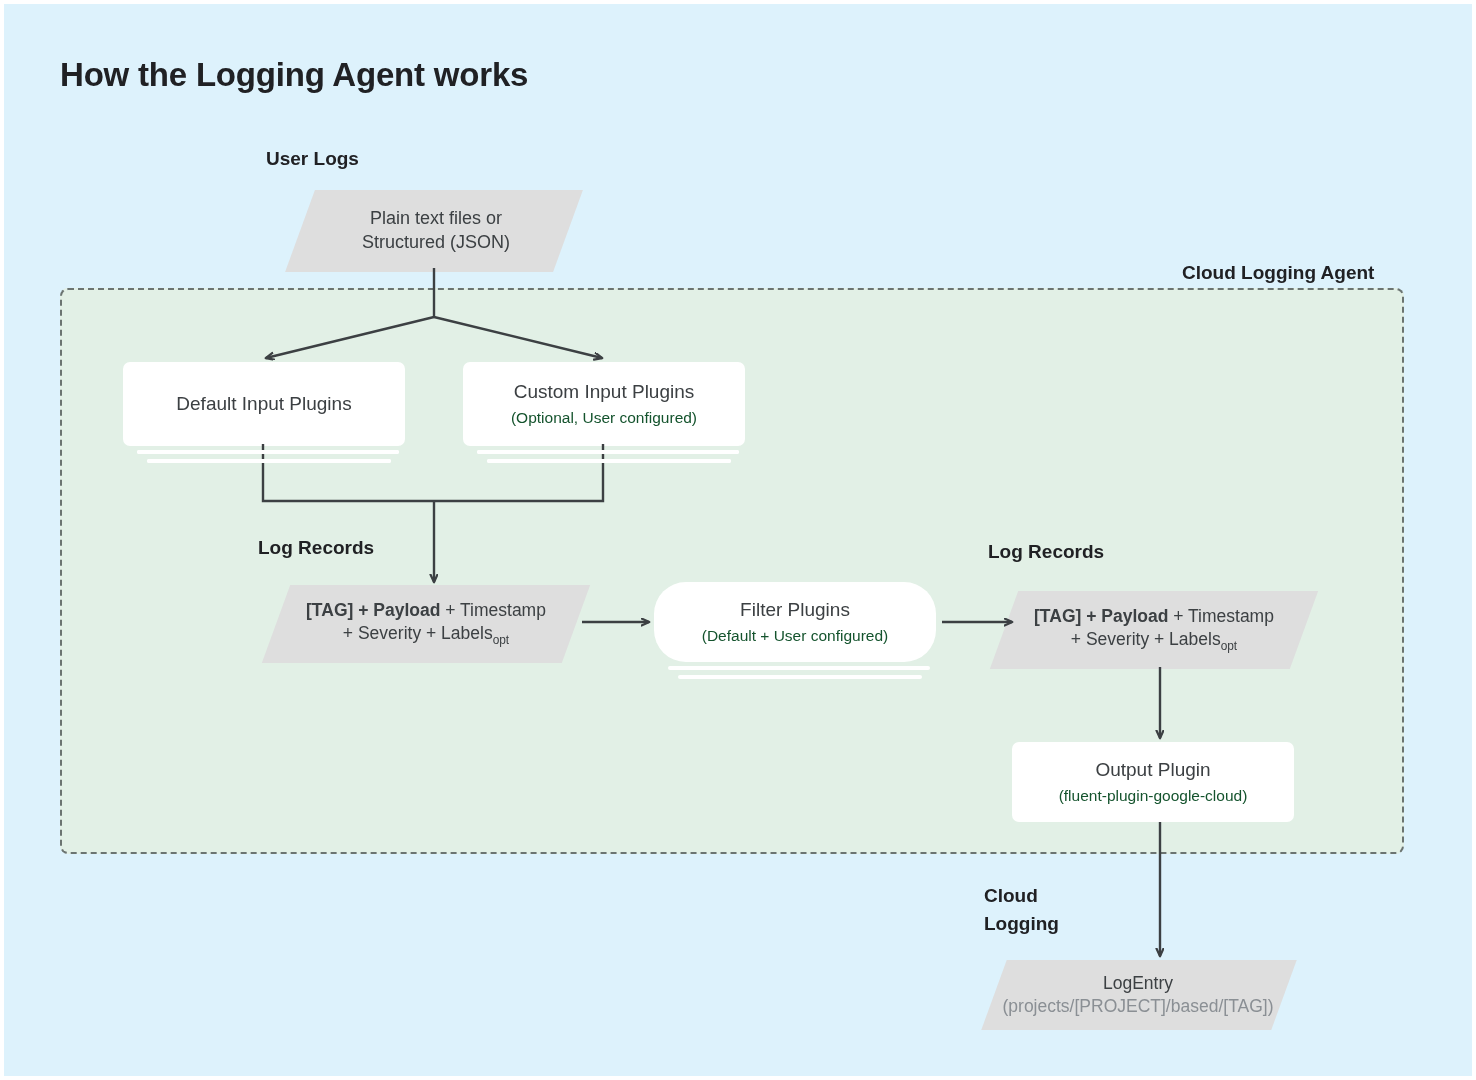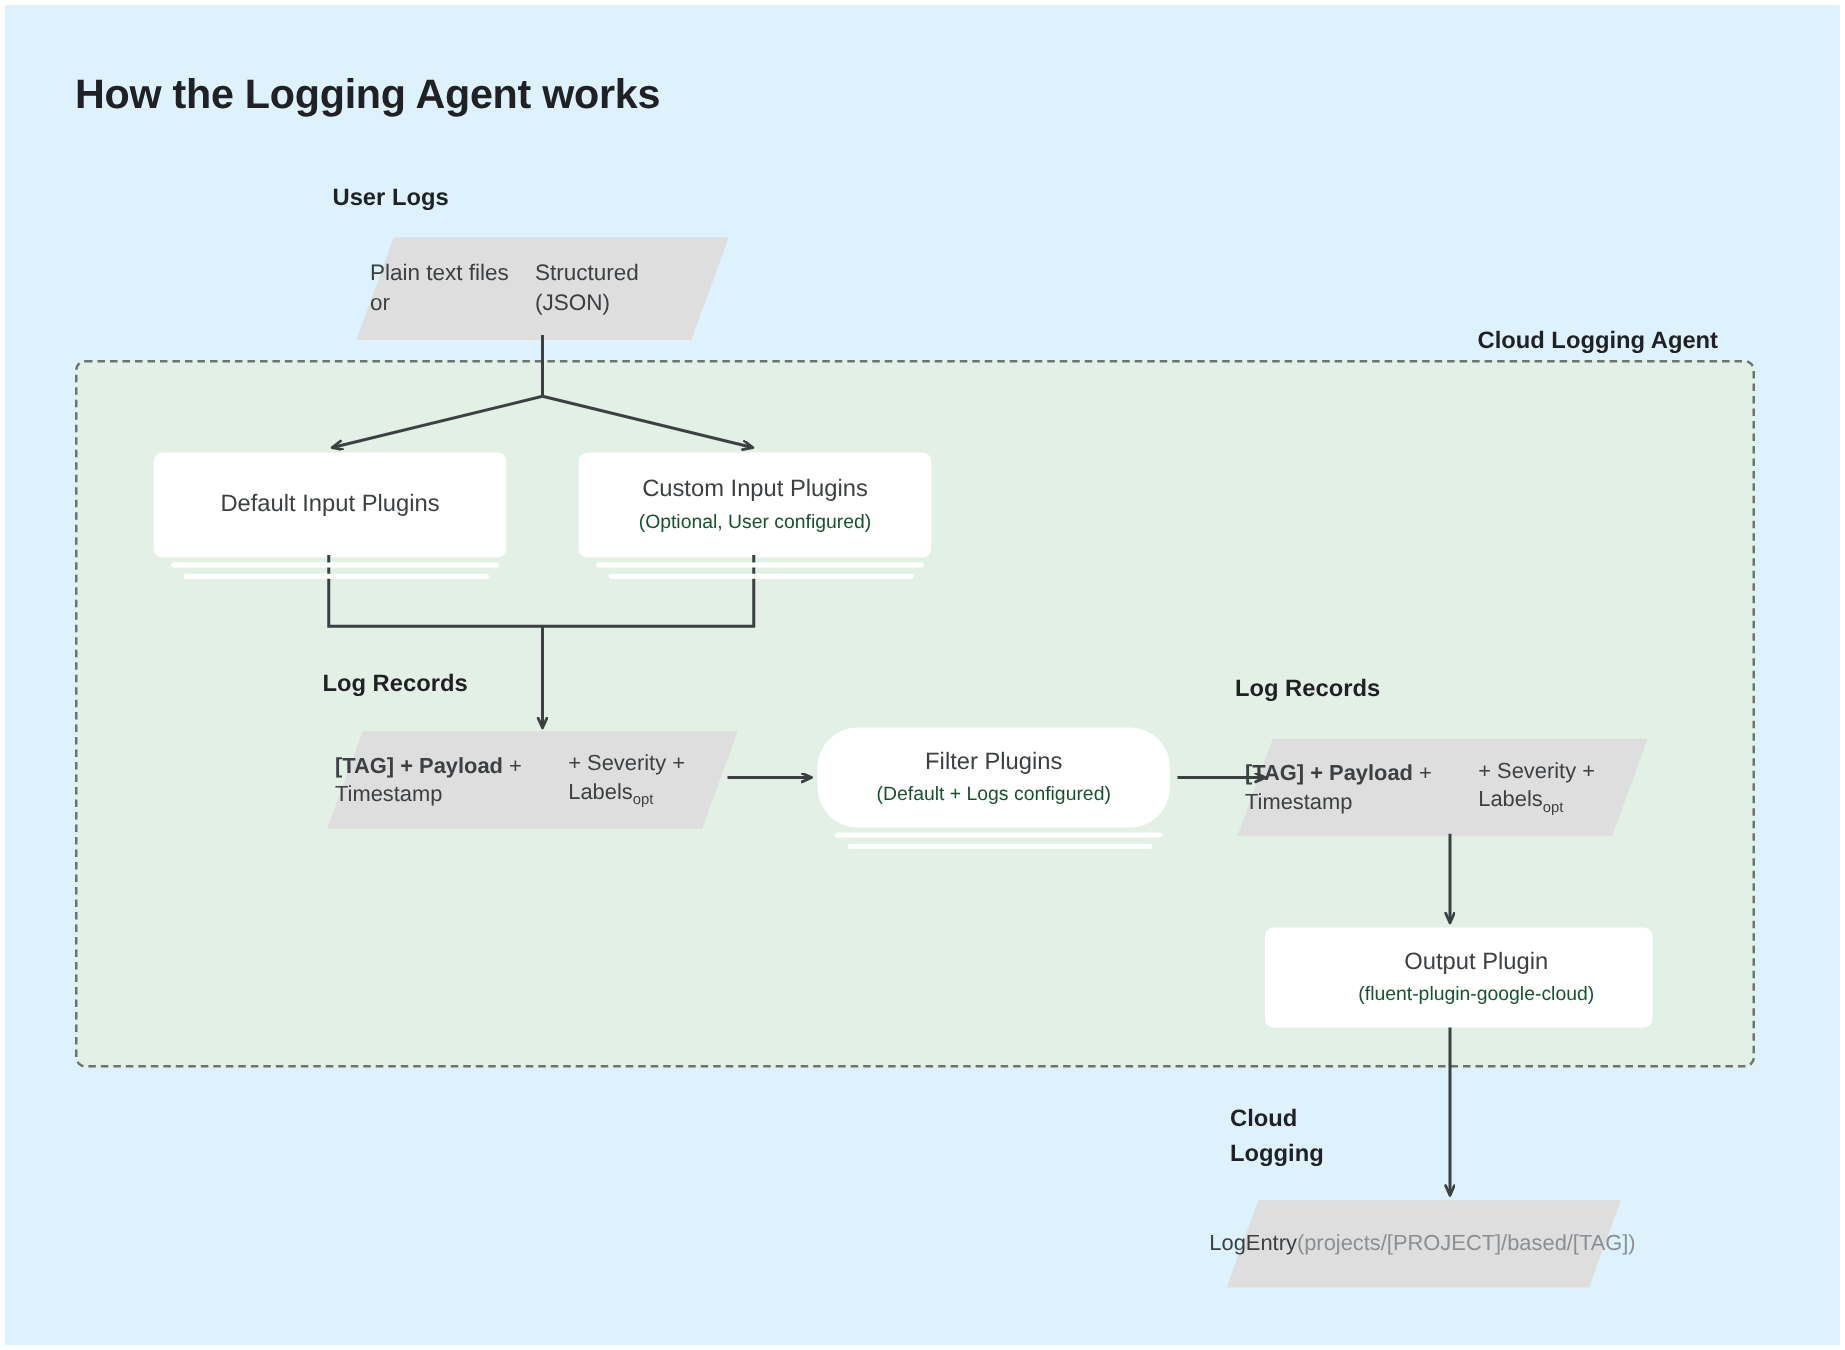--- a/index.html
+++ b/index.html
@@ -61,24 +61,24 @@
 
   
   .para {
     position: absolute;
     background: #dedede;
     transform: skewX(-20deg);
   }
   .para-text {
     position: absolute;
     display: flex;
-    flex-direction: row;
+    flex-direction: column;
     align-items: center;
     justify-content: center;
-    text-align: left;
+    text-align: center;
     color: #3c4043;
     line-height: 1.33;
   }
 
   
   .card {
     position: absolute;
     background: #ffffff;
     border-radius: 7px;
     display: flex;
@@ -157,35 +157,35 @@
     <div class="section-label" style="left:254px; top:530px;">Log Records</div>
 
     <div class="para" style="left:272px; top:581px; width:300px; height:78px;"></div>
     <div class="para-text" style="left:264px; top:581px; width:316px; height:78px; font-size:17.5px;">
       <span><span class="bold">[TAG] + Payload</span><span> + Timestamp</span></span>
       <span><span>+ Severity + Labels</span><span class="sub">opt</span></span>
     </div>
 
     <div class="card" style="left:650px; top:578px; width:282px; height:80px;border-radius:32px;">
       <span class="line1">Filter Plugins</span>
-      <span class="line2">(Default + Logs configured)</span>
+      <span class="line2">(Default + User configured)</span>
     </div>
     <div class="stack-bar" style="left:664px; top:662px; width:262px;"></div>
     <div class="stack-bar" style="left:674px; top:671px; width:244px;"></div>
 
 
     <div class="section-label" style="left:984px; top:534px;">Log Records</div>
 
     <div class="para" style="left:1000px; top:587px; width:300px; height:78px;"></div>
     <div class="para-text" style="left:992px; top:587px; width:316px; height:78px; font-size:17.5px;">
       <span><span class="bold">[TAG] + Payload</span><span> + Timestamp</span></span>
       <span><span>+ Severity + Labels</span><span class="sub">opt</span></span>
     </div>
 
-    <div class="card" style="left:1008px; top:738px; width:282px; height:80px;padding-left:28px;">
+    <div class="card" style="left:1008px; top:738px; width:282px; height:80px;">
       <span class="line1">Output Plugin</span>
       <span class="line2">(fluent-plugin-google-cloud)</span>
     </div>
 
     <div class="section-label" style="left:980px; top:878px;">Cloud
 Logging</div>
 
     <div class="para" style="left:990px; top:956px; width:290px; height:70px;"></div>
     <div class="para-text" style="left:978px; top:956px; width:312px; height:70px; font-size:17.5px;">
       <span>LogEntry</span>

